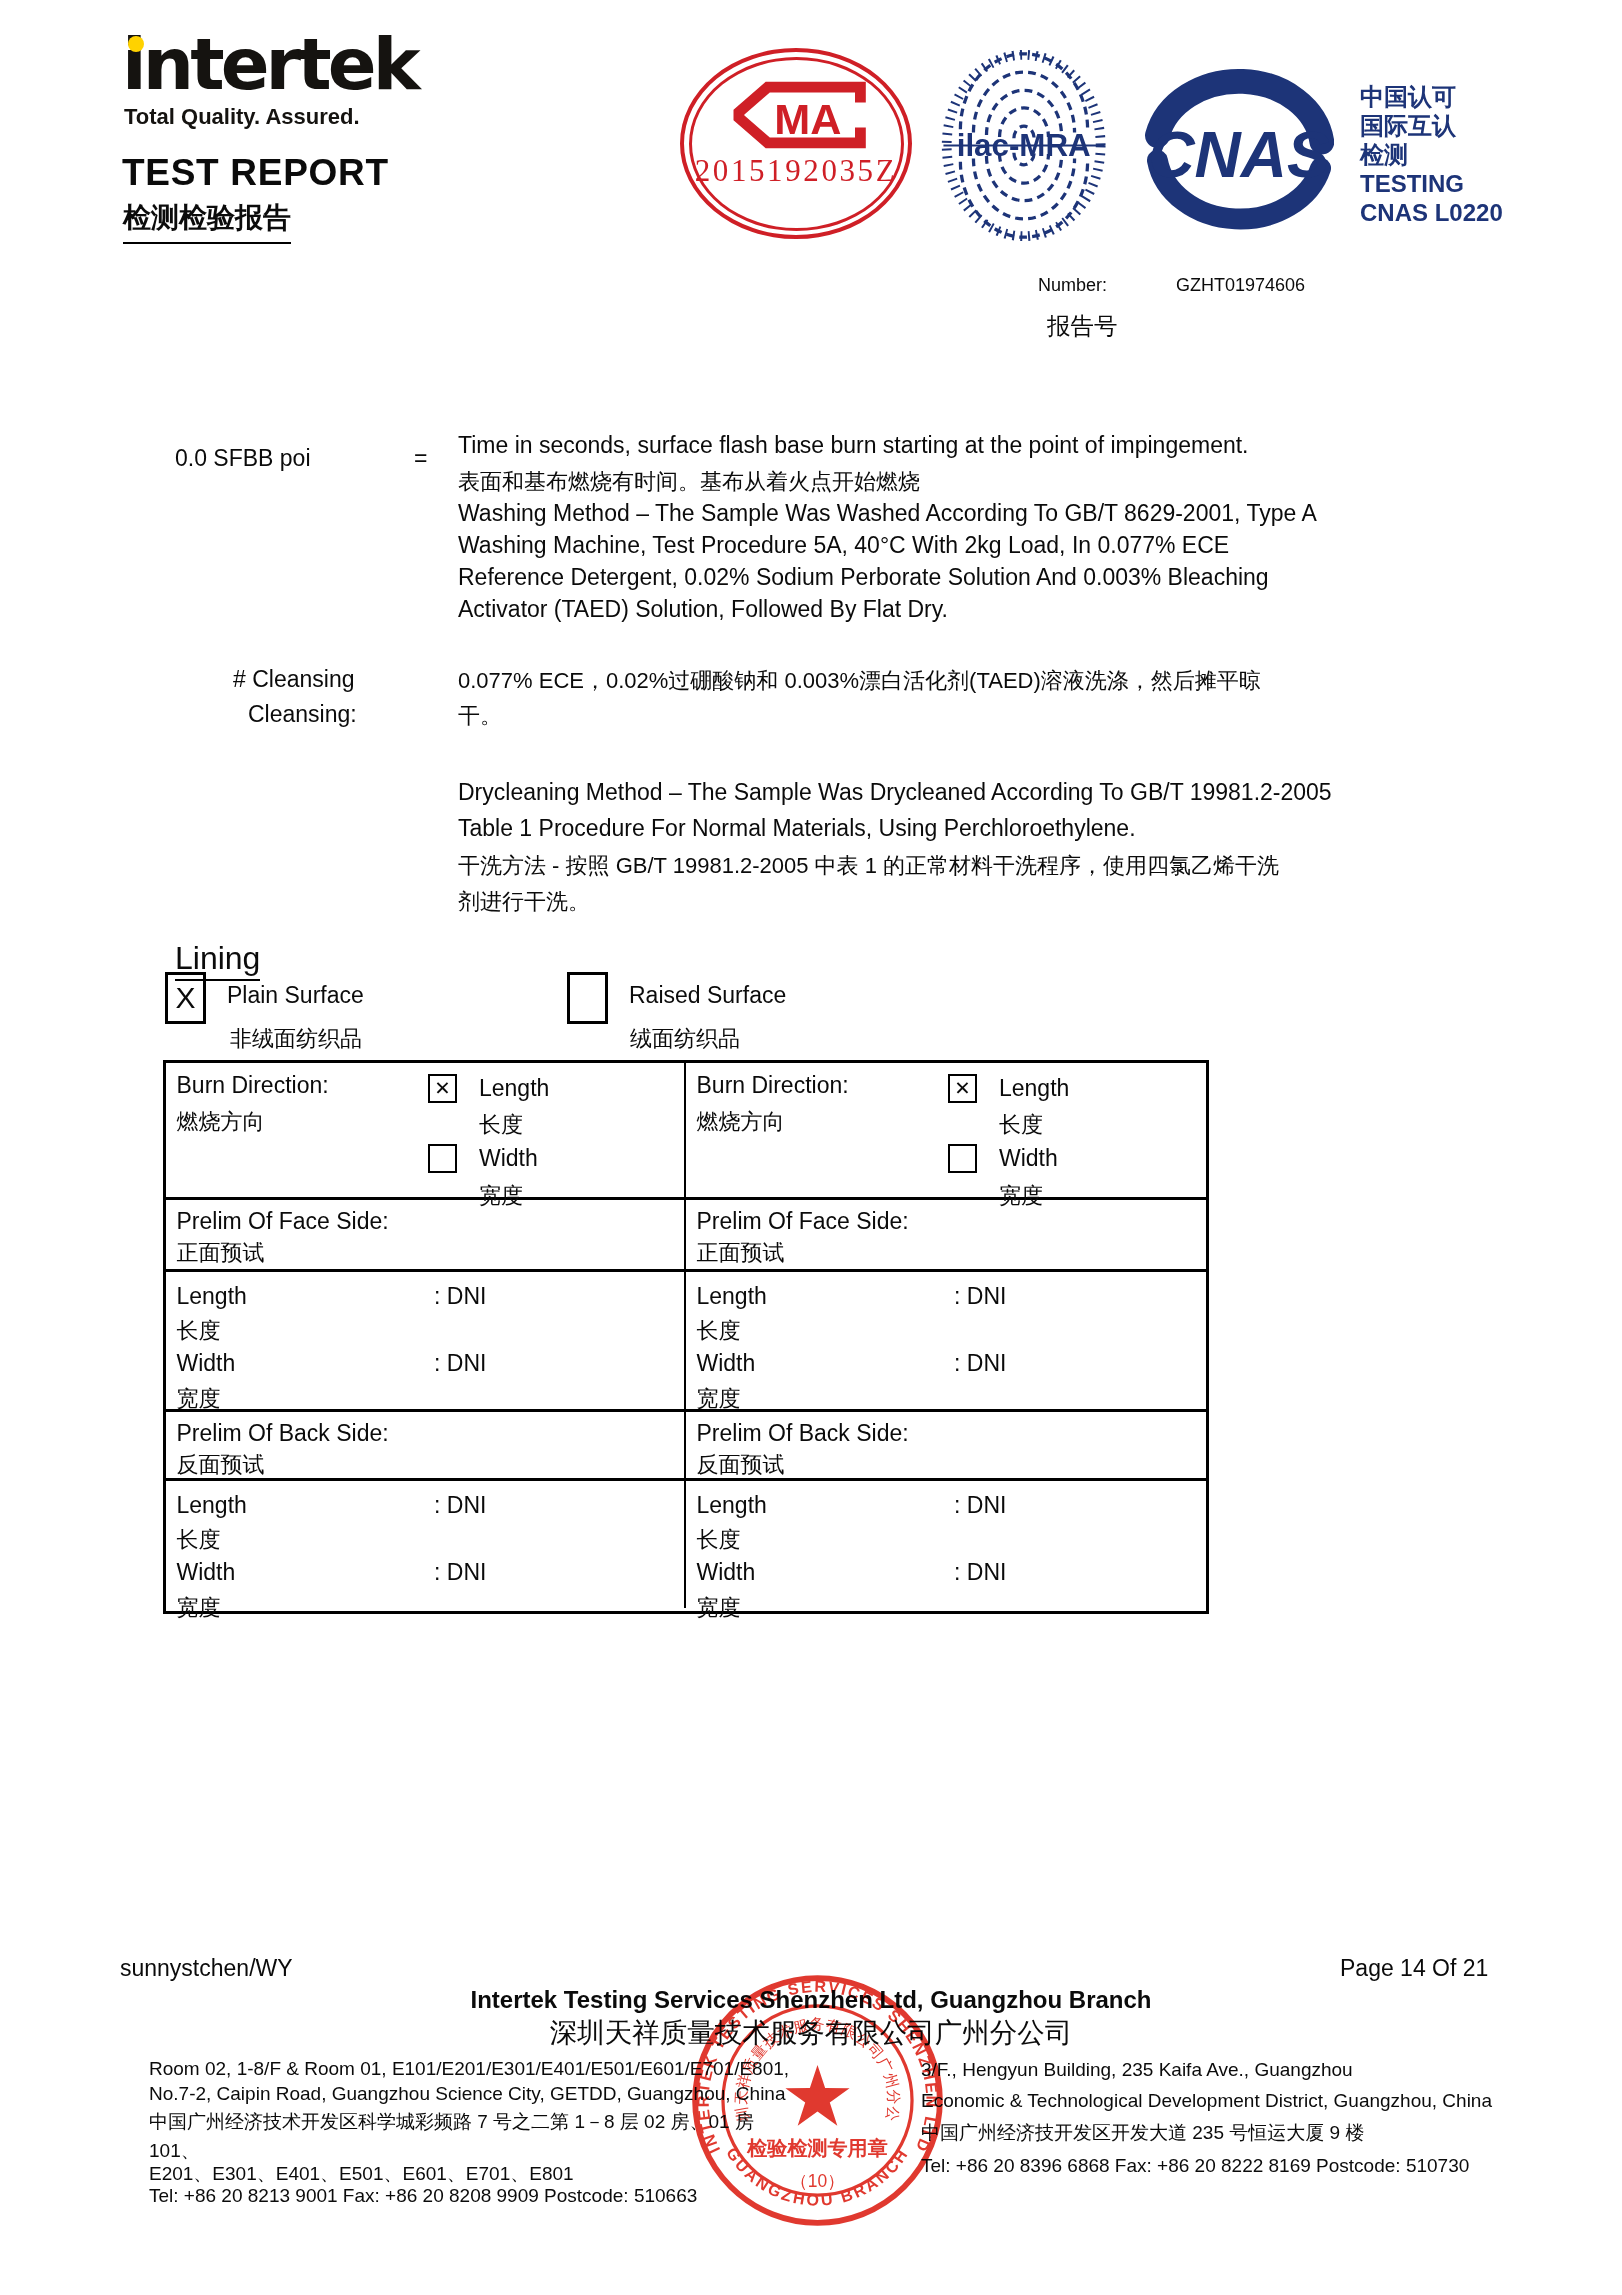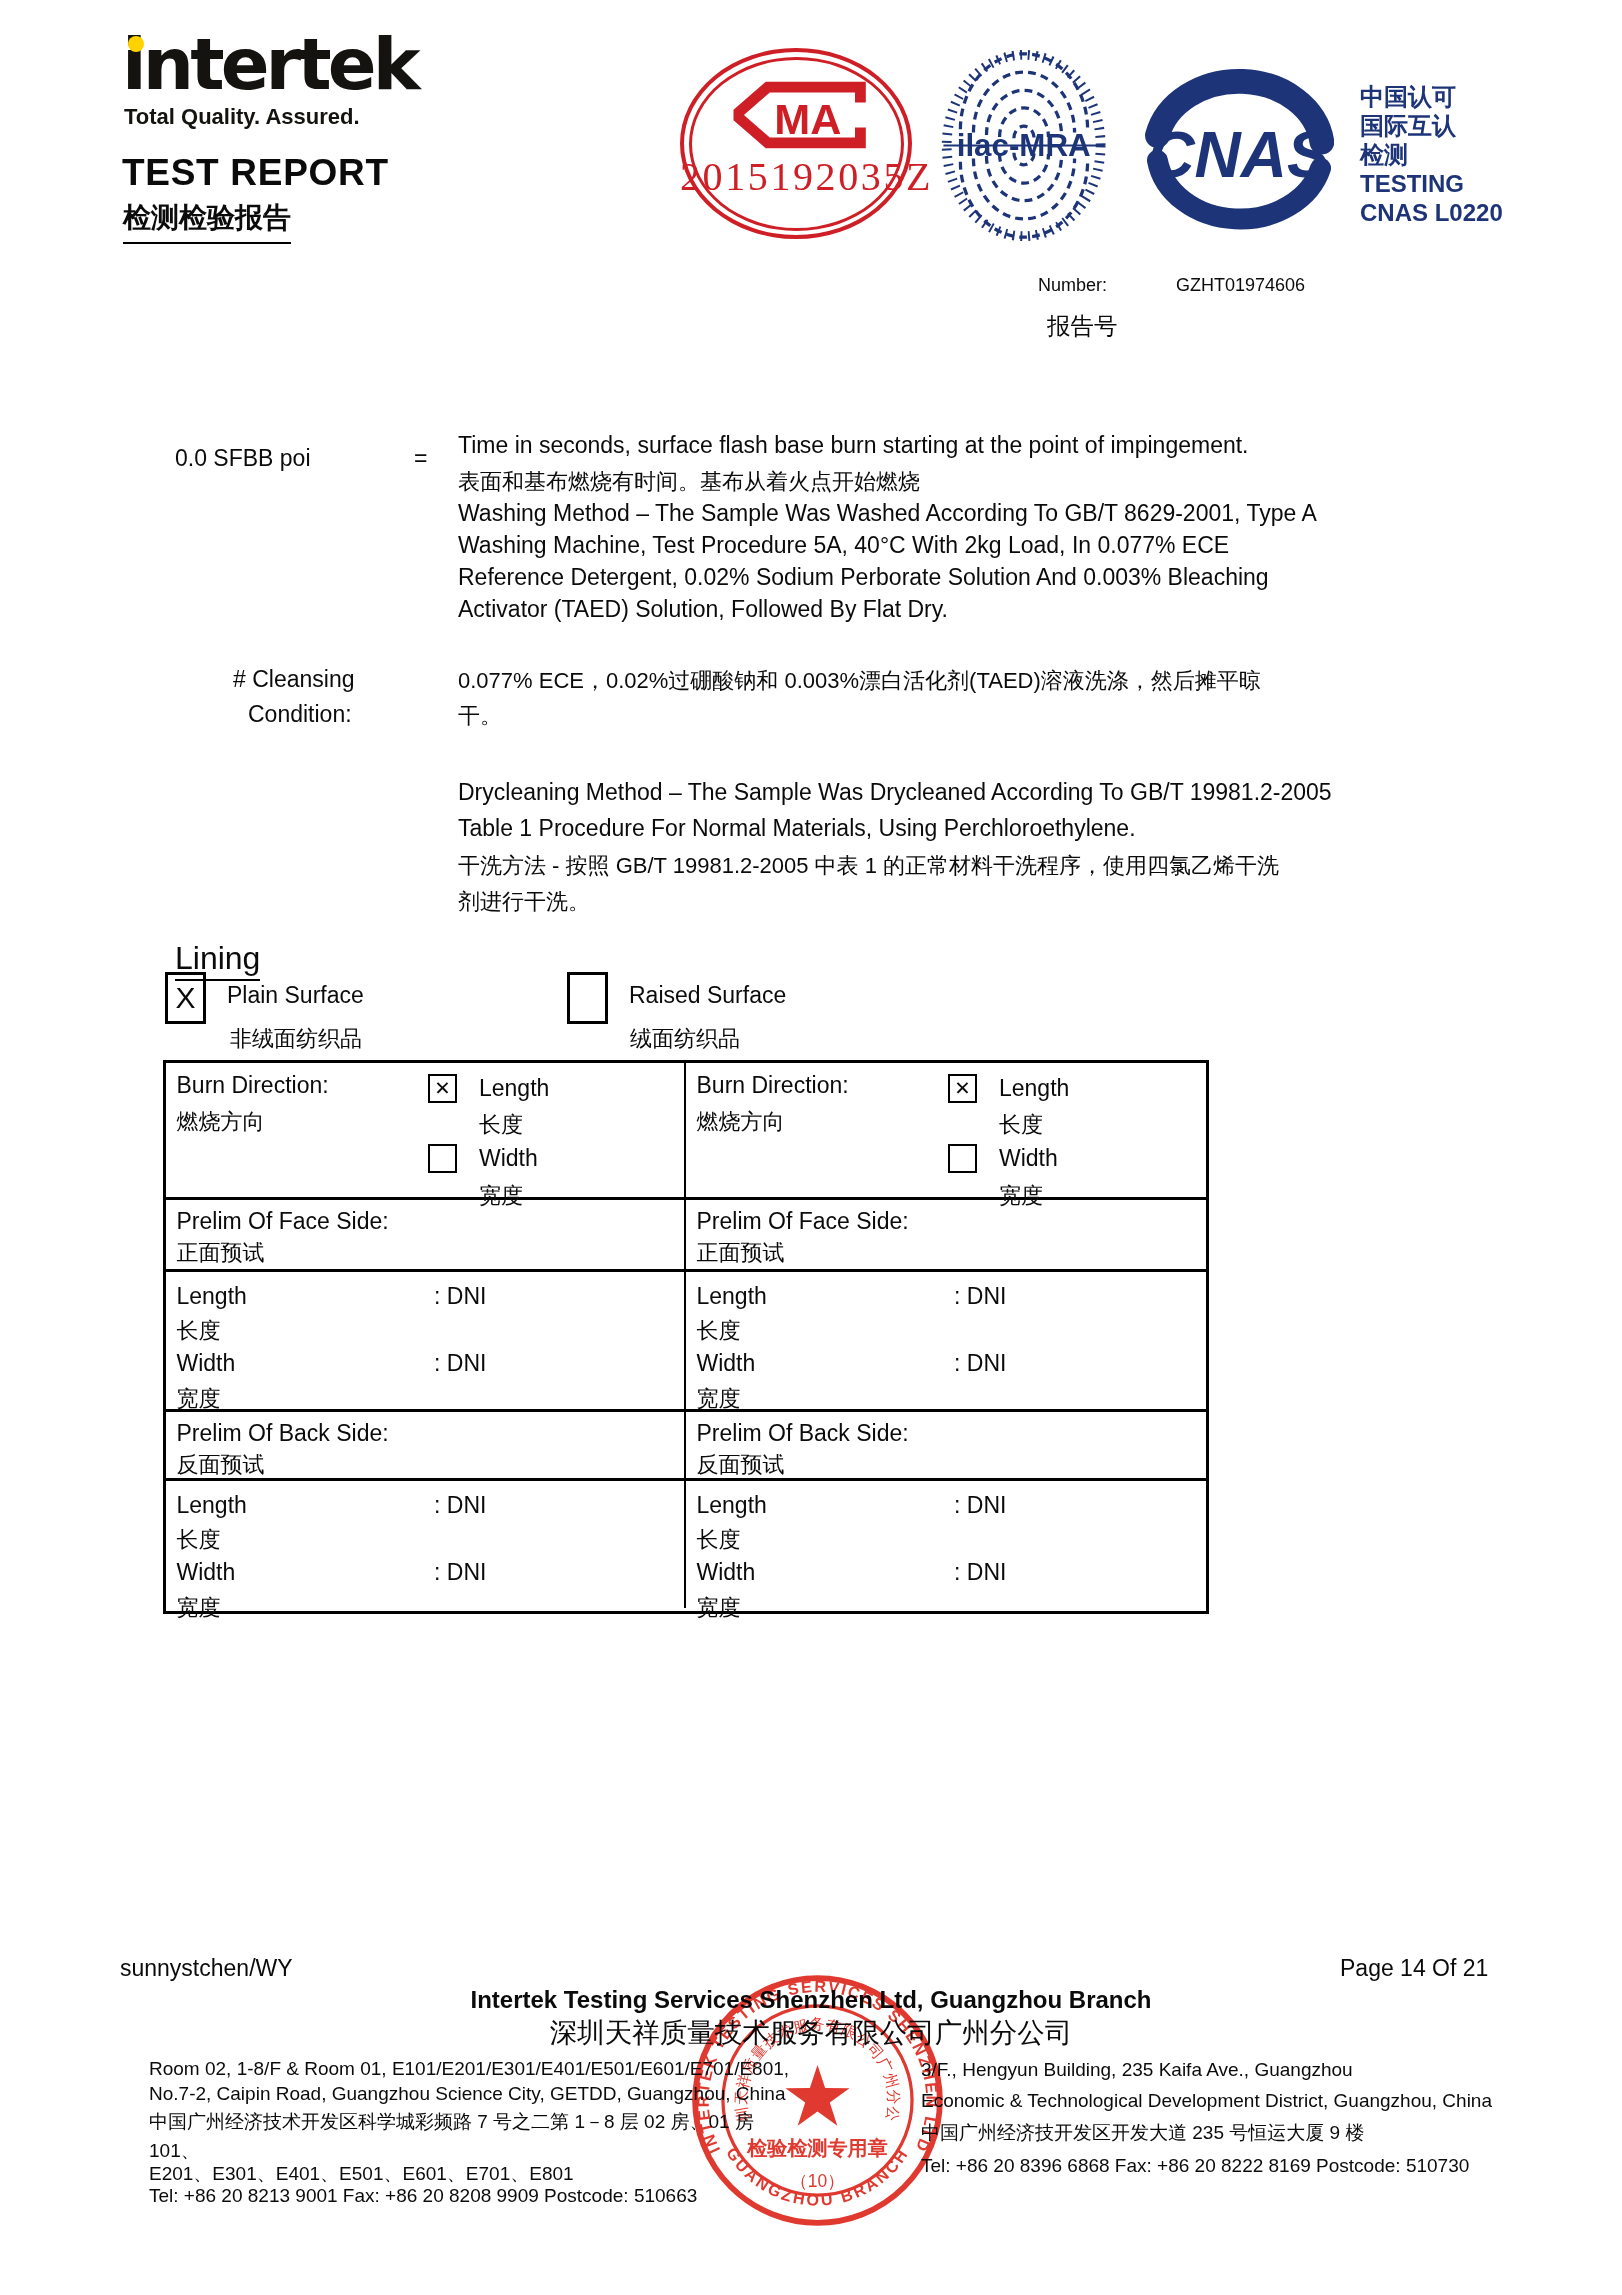--- a/index.html
+++ b/index.html
@@ -14,21 +14,21 @@
   .logo-dot{position:absolute; width:16.3px; height:16.3px; border-radius:50%; background:#ffd200;}
   .tagline{font-size:22px; font-weight:700; color:#151310;}
   .doc-title{font-size:37px; font-weight:700; letter-spacing:0.7px;}
   .doc-title-cn{font-size:28px; font-weight:700; border-bottom:2.6px solid #000; padding-bottom:5.2px;}
 
   
   .cma{position:absolute; left:680px; top:48px; width:232px; height:191px;}
   .cma .oval-outer{position:absolute; inset:0; border:4.6px solid #cf1f26; border-radius:50%;}
   .cma .oval-inner{position:absolute; inset:8.5px; border:3.9px solid #cf1f26; border-radius:50%;}
   .cma-number{position:absolute; left:0; right:0; top:105px; text-align:center;
-    font-family:"Liberation Serif","DejaVu Serif",serif; font-size:40px; color:#cf1f26; letter-spacing:2.6px;}
+    font-family:"Liberation Serif","DejaVu Serif",serif; font-size:31px; color:#cf1f26; letter-spacing:2.6px;}
 
   .navy{color:#1d3478;}
   .cnas-side div{line-height:29px; font-size:24px; font-weight:600;}
 
   .num-label,.num-value{font-size:18px;}
   .num-cn{font-size:23.5px;}
 
   
   .bt{font-size:23px;}
   .btc{font-size:22px;}
@@ -118,21 +118,21 @@
   <div class="abs btc" style="left:458px; top:467px;">表面和基布燃烧有时间。基布从着火点开始燃烧</div>
 
   <div class="abs bt" style="left:458px; top:500px;">Washing Method – The Sample Was Washed According To GB/T 8629-2001, Type A</div>
   <div class="abs bt" style="left:458px; top:532px;">Washing Machine, Test Procedure 5A, 40°C With 2kg Load, In 0.077% ECE</div>
   <div class="abs bt" style="left:458px; top:564px;">Reference Detergent, 0.02% Sodium Perborate Solution And 0.003% Bleaching</div>
   <div class="abs bt" style="left:458px; top:596px;">Activator (TAED) Solution, Followed By Flat Dry.</div>
   <div class="abs btc" style="left:458px; top:666px;">0.077% ECE，0.02%过硼酸钠和 0.003%漂白活化剂(TAED)溶液洗涤，然后摊平晾</div>
   <div class="abs btc" style="left:458px; top:701px;">干。</div>
 
   <div class="abs bt" style="left:233px; top:666px;"># Cleansing</div>
-  <div class="abs bt" style="left:248px; top:701px;">Condition:</div>
+  <div class="abs bt" style="left:248px; top:701px;">Cleansing:</div>
 
   <div class="abs bt" style="left:458px; top:779px;">Drycleaning Method – The Sample Was Drycleaned According To GB/T 19981.2-2005</div>
   <div class="abs bt" style="left:458px; top:815px;">Table 1 Procedure For Normal Materials, Using Perchloroethylene.</div>
   <div class="abs btc" style="left:458px; top:851px;">干洗方法 - 按照 GB/T 19981.2-2005 中表 1 的正常材料干洗程序，使用四氯乙烯干洗</div>
   <div class="abs btc" style="left:458px; top:887px;">剂进行干洗。</div>
 
   <div class="abs lining-title" style="left:175px; top:940px;">Lining</div>
 
   <div class="bigbox" style="left:165px; top:972px;">
     <span>X</span>

